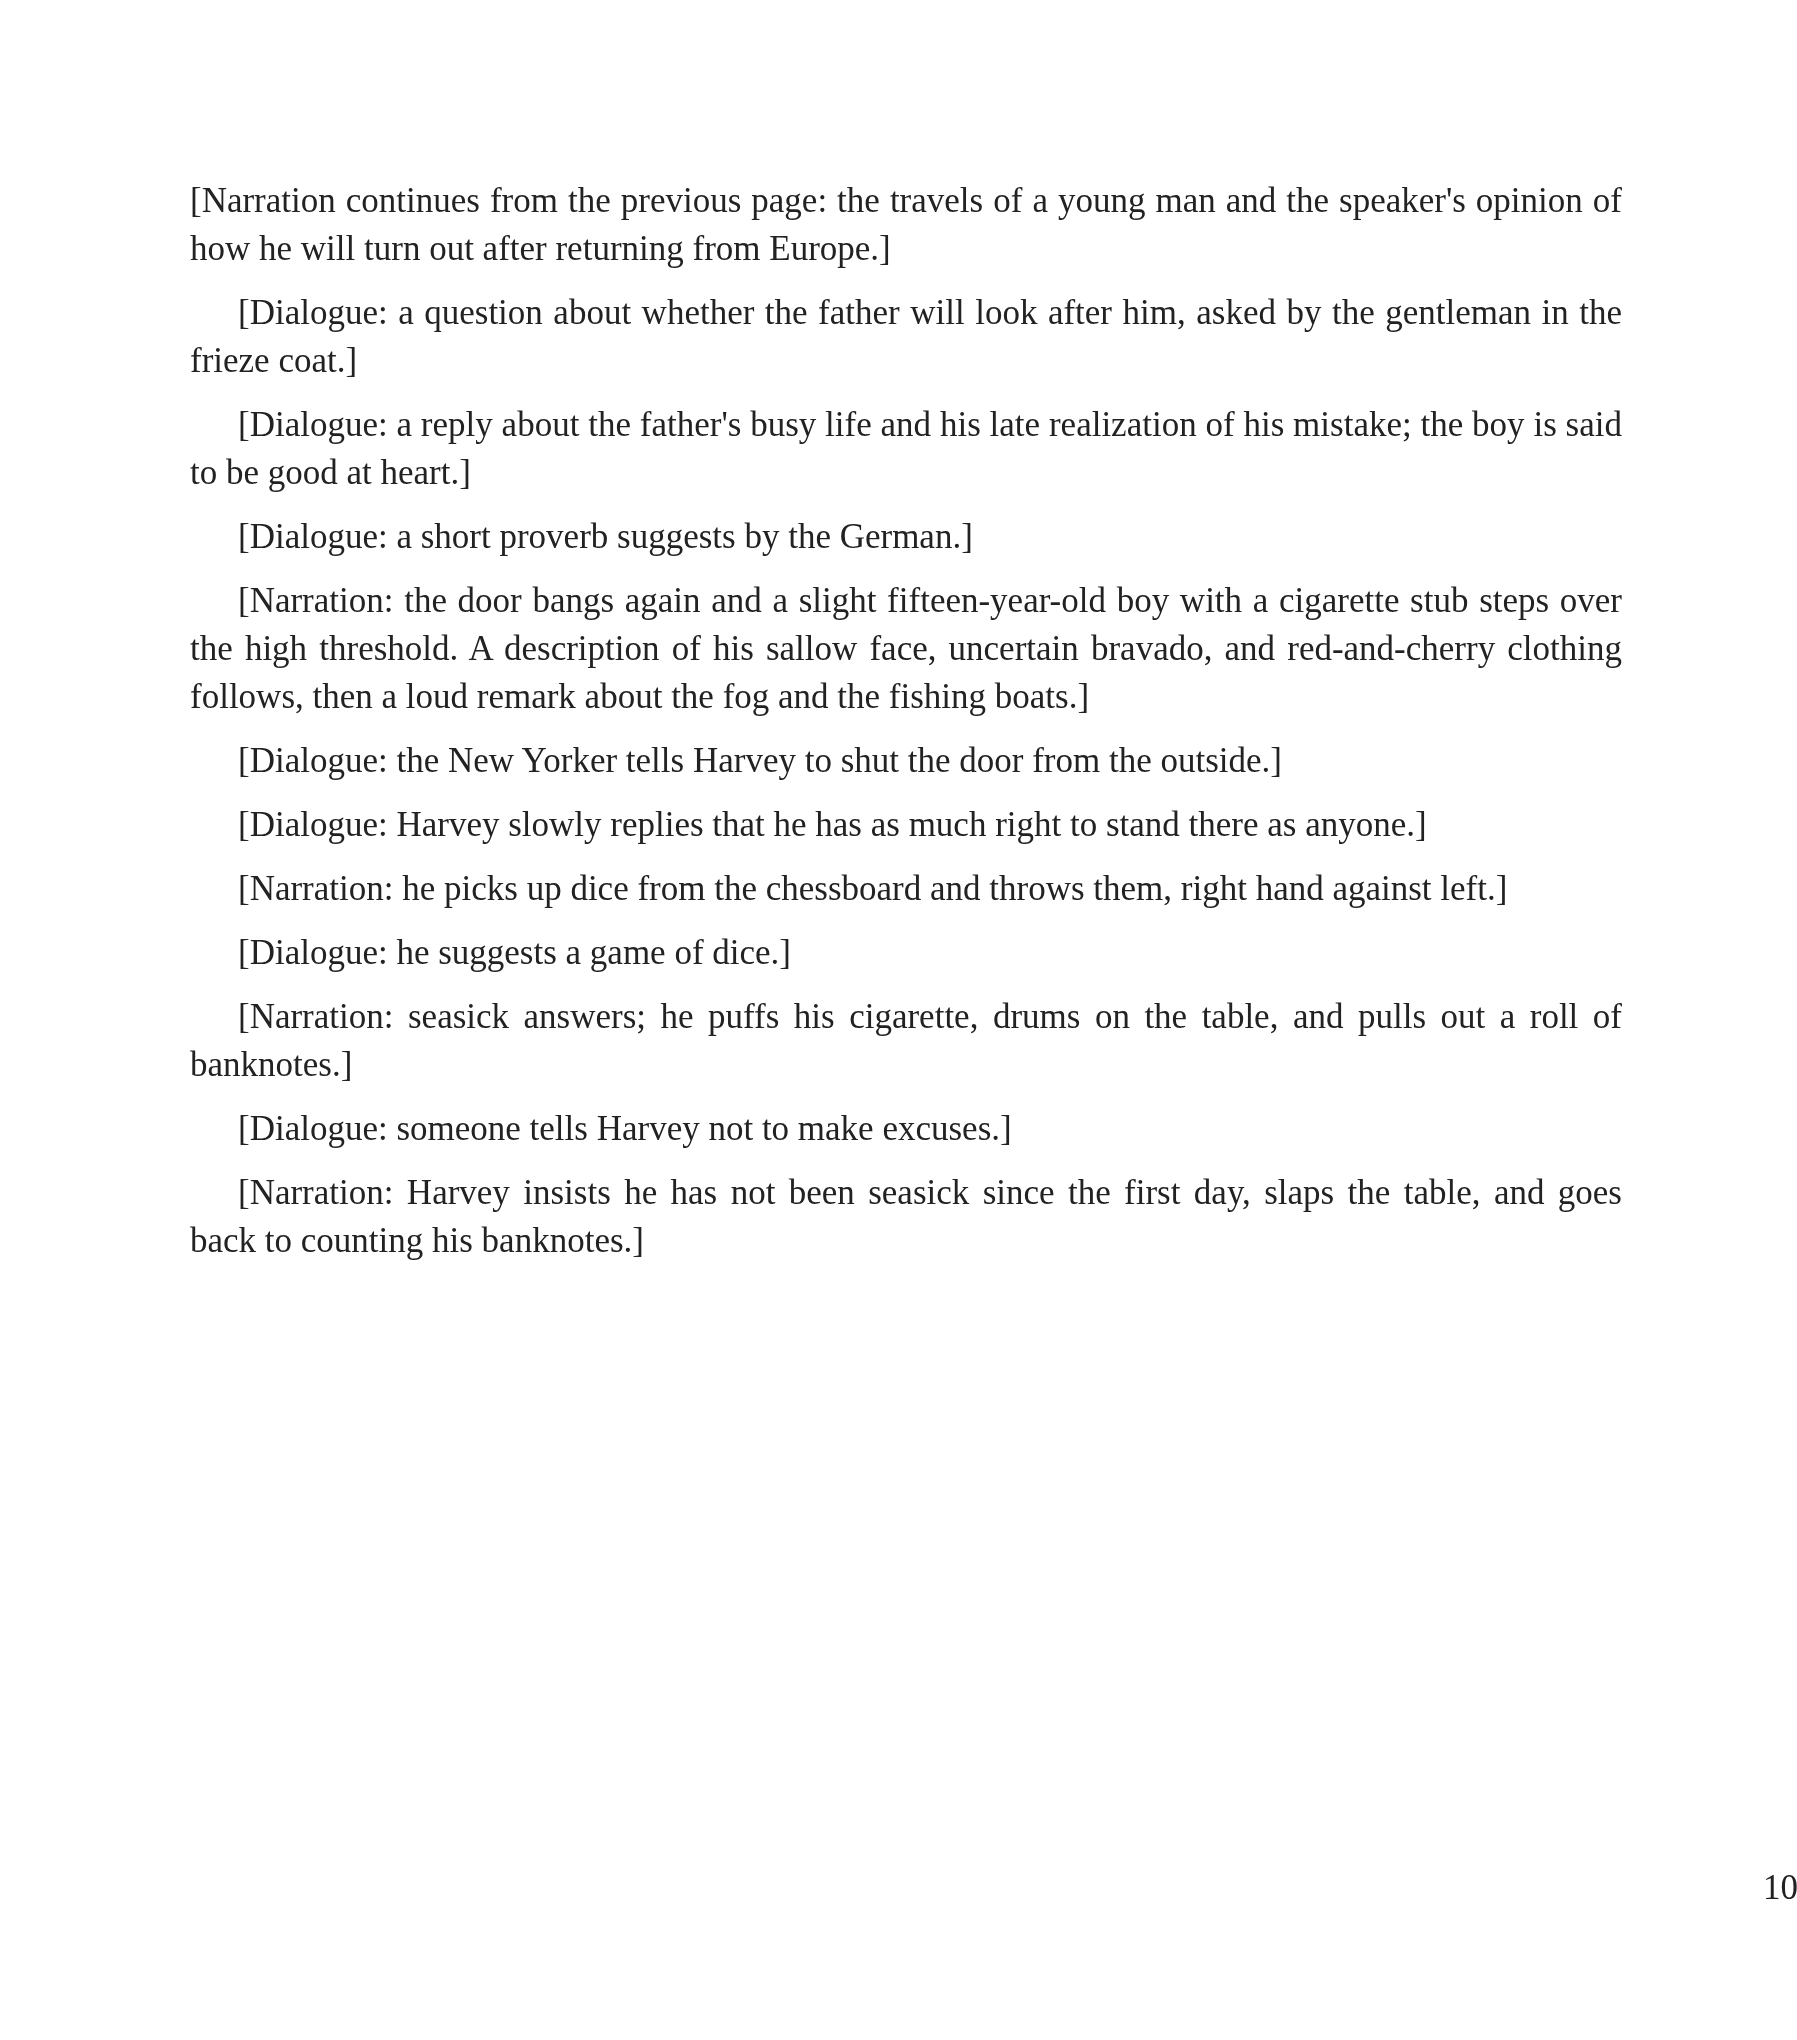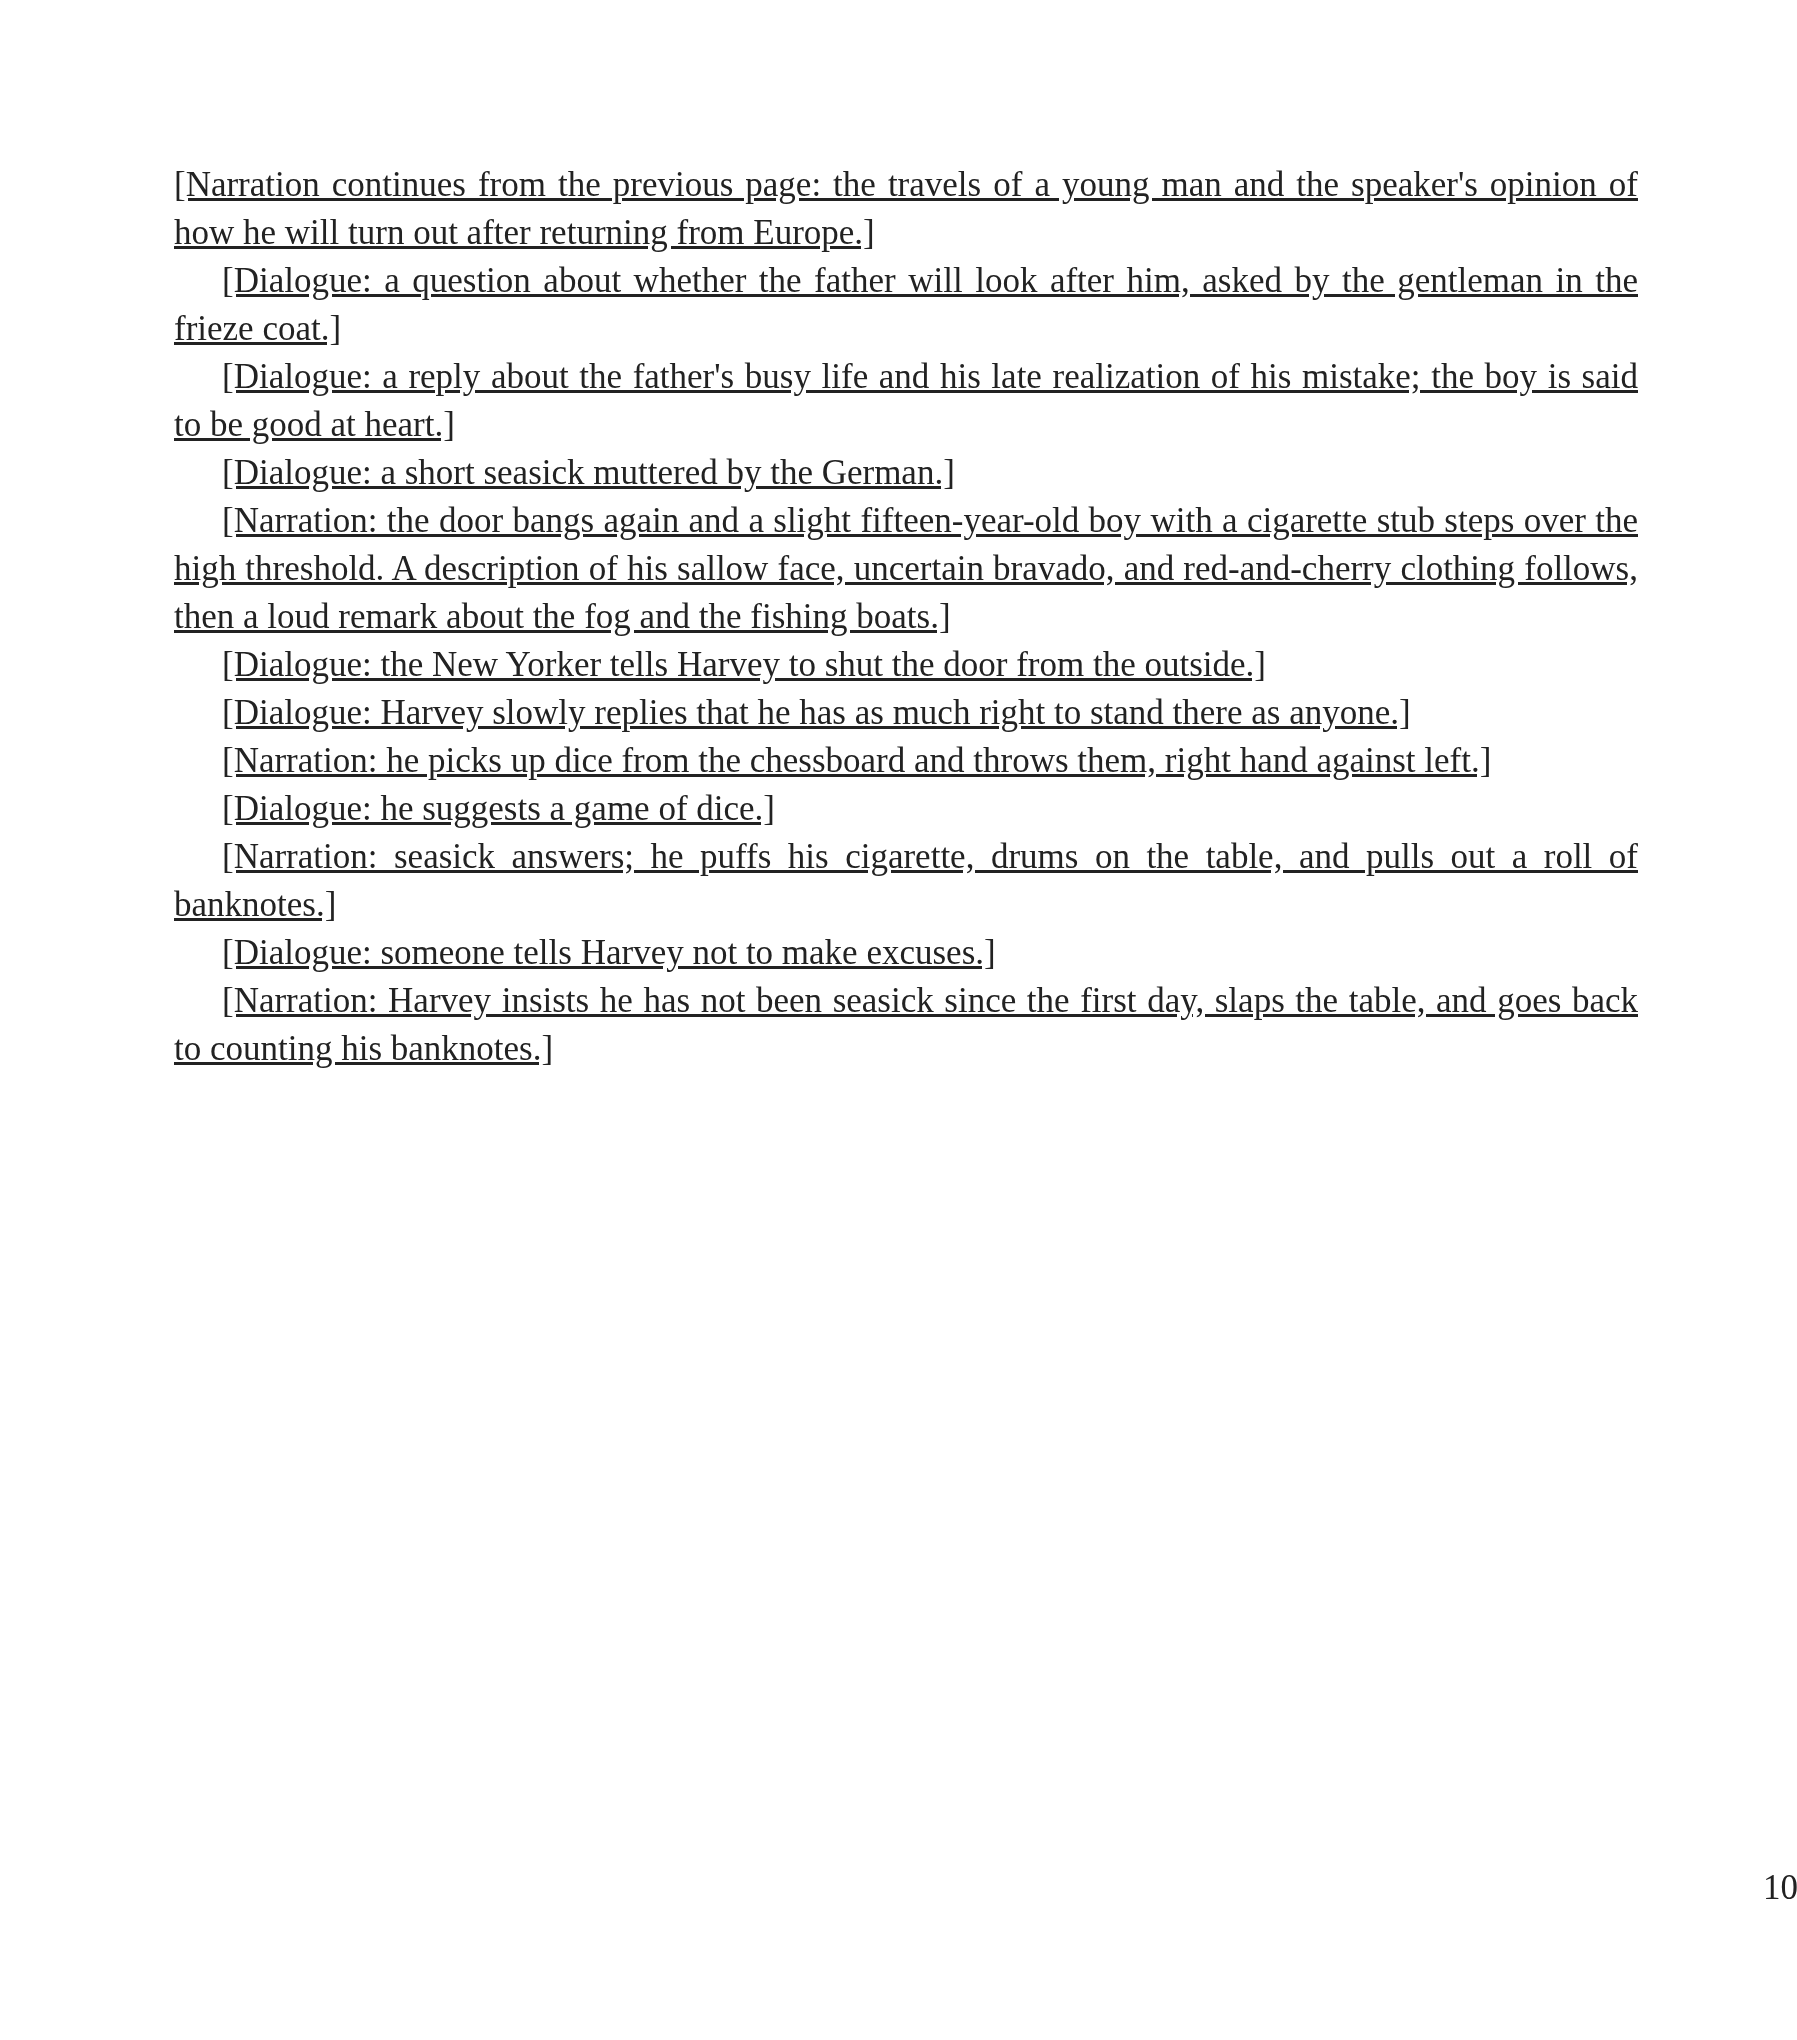--- a/index.html
+++ b/index.html
@@ -15,27 +15,26 @@
       font-family: "Liberation Serif", "DejaVu Serif", serif;
       color: #1a1a1a;
     }
     .page {
       position: absolute;
       left: 174px;
       top: 161px;
       width: 1464px;
     }
     .para {
-      margin: 0;
+      margin: 16px;
       font-size: 35px;
       line-height: 48px;
       text-align: justify;
       text-indent: 0;
       color: #222222;
-      text-decoration: underline;
     }
     .para.indent {
       text-indent: 48px;
     }
     .page-number {
       position: absolute;
       left: 0;
       width: 1798px;
       top: 1864px;
       text-align: right;
@@ -44,21 +43,21 @@
       color: #222222;
     }
   </style>
 </head>
 <body>
 
 <main class="page">
   <p class="para">[Narration continues from the previous page: the travels of a young man and the speaker's opinion of how he will turn out after returning from Europe.]</p>
   <p class="para indent">[Dialogue: a question about whether the father will look after him, asked by the gentleman in the frieze coat.]</p>
   <p class="para indent">[Dialogue: a reply about the father's busy life and his late realization of his mistake; the boy is said to be good at heart.]</p>
-  <p class="para indent">[Dialogue: a short seasick muttered by the German.]</p>
+  <p class="para indent">[Dialogue: a short proverb suggests by the German.]</p>
   <p class="para indent">[Narration: the door bangs again and a slight fifteen-year-old boy with a cigarette stub steps over the high threshold. A description of his sallow face, uncertain bravado, and red-and-cherry clothing follows, then a loud remark about the fog and the fishing boats.]</p>
   <p class="para indent">[Dialogue: the New Yorker tells Harvey to shut the door from the outside.]</p>
   <p class="para indent">[Dialogue: Harvey slowly replies that he has as much right to stand there as anyone.]</p>
   <p class="para indent">[Narration: he picks up dice from the chessboard and throws them, right hand against left.]</p>
   <p class="para indent">[Dialogue: he suggests a game of dice.]</p>
   <p class="para indent">[Narration: seasick answers; he puffs his cigarette, drums on the table, and pulls out a roll of banknotes.]</p>
   <p class="para indent">[Dialogue: someone tells Harvey not to make excuses.]</p>
   <p class="para indent">[Narration: Harvey insists he has not been seasick since the first day, slaps the table, and goes back to counting his banknotes.]</p>
 </main>
 

